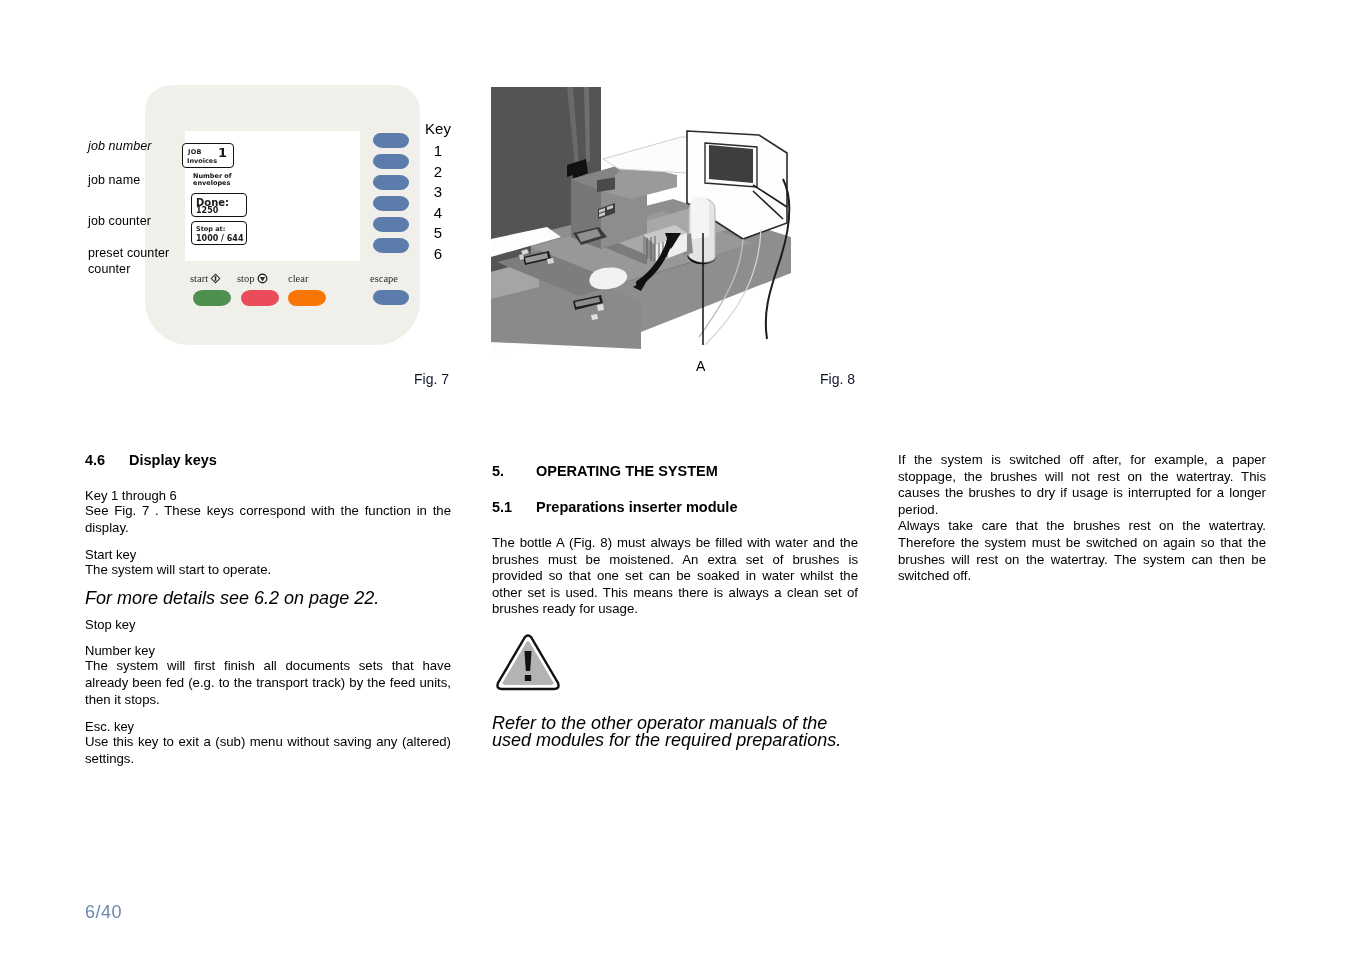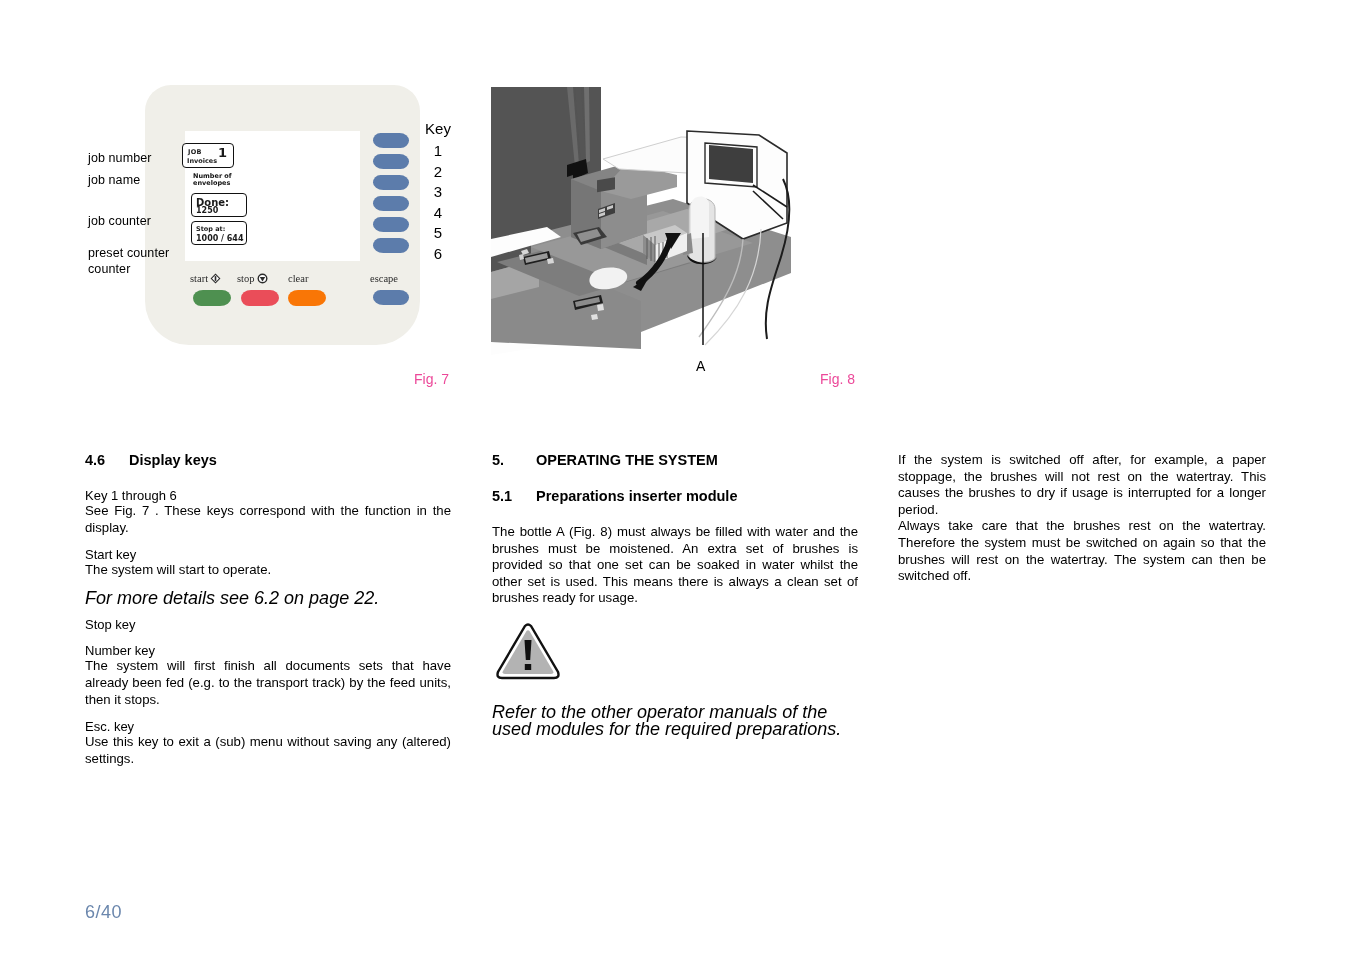--- a/index.html
+++ b/index.html
@@ -148,21 +148,21 @@
 
   
   .anno {
     position: absolute;
     font-family: "Liberation Sans", sans-serif;
     font-size: 12.5px;
     color: #000;
     white-space: nowrap;
     letter-spacing: .1px;
   }
-  #anno-jobnumber { left: 3px;  top: 66px; }
+  #anno-jobnumber { left: 3px;  top: 54px; font-style: italic; }
   #anno-jobname   { left: 3px;  top: 88px; }
   #anno-jobcounter{ left: 3px;  top: 129px; }
   #anno-preset    { left: 3px;  top: 161px; }
   #anno-counter   { left: 3px;  top: 177px; }
 
   #fig7-leaders { position: absolute; left: 0; top: 0; width: 350px; height: 270px; }
 
   
   #keycol {
     position: absolute;
@@ -196,40 +196,40 @@
     left: 696px;
     top: 358px;
     font-family: "Liberation Sans", sans-serif;
     font-size: 14px;
   }
 
   .fig-caption {
     position: absolute;
     font-family: "Liberation Sans", sans-serif;
     font-size: 14px;
-    color: #ec4899;
+    color: #0f172a;
   }
   #cap7 { left: 414px; top: 371px; }
   #cap8 { left: 820px; top: 371px; }
 
   
   #columns {
     position: absolute;
     left: 0;
     top: 452px;
     width: 1351px;
   }
   .col {
     position: absolute;
     top: 0;
     font-family: "Liberation Sans", sans-serif;
     color: #000;
   }
   #col1 { left: 85px;  width: 366px; }
-  #col2 { left: 492px; width: 366px; }
+  #col2 { left: 492px; width: 366px; margin-top: 11px; }
   #col3 { left: 898px; width: 368px; }
 
   h2.sec {
     font-size: 14.5px;
     font-weight: bold;
     margin: 0 0 0 0;
     letter-spacing: 0px;
   }
   h2.sec .num { display: inline-block; width: 44px; }
   h3.sub {

